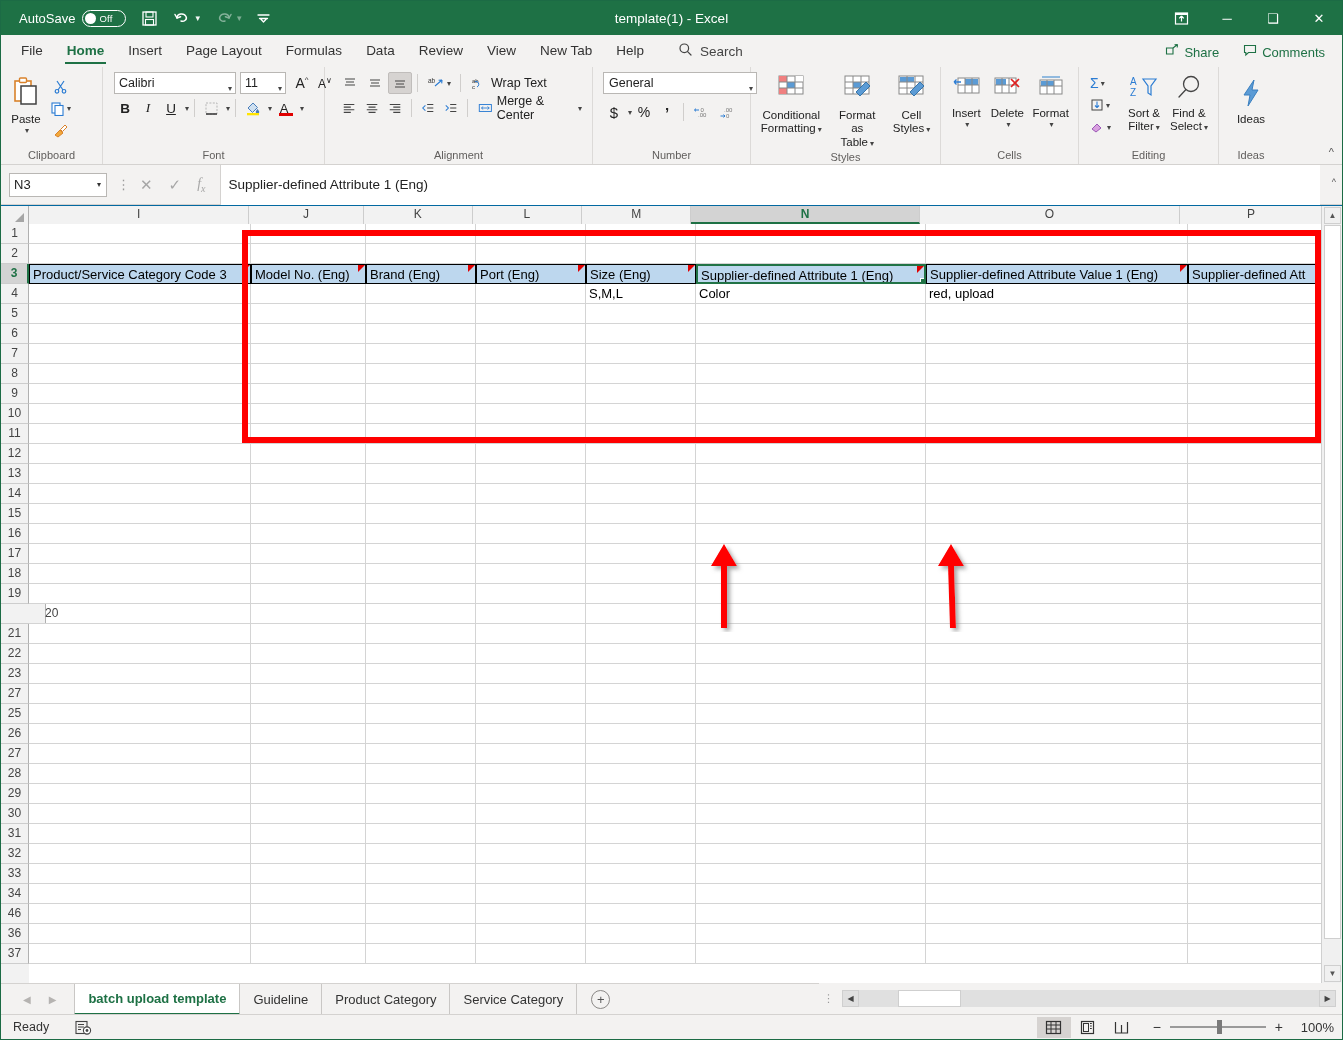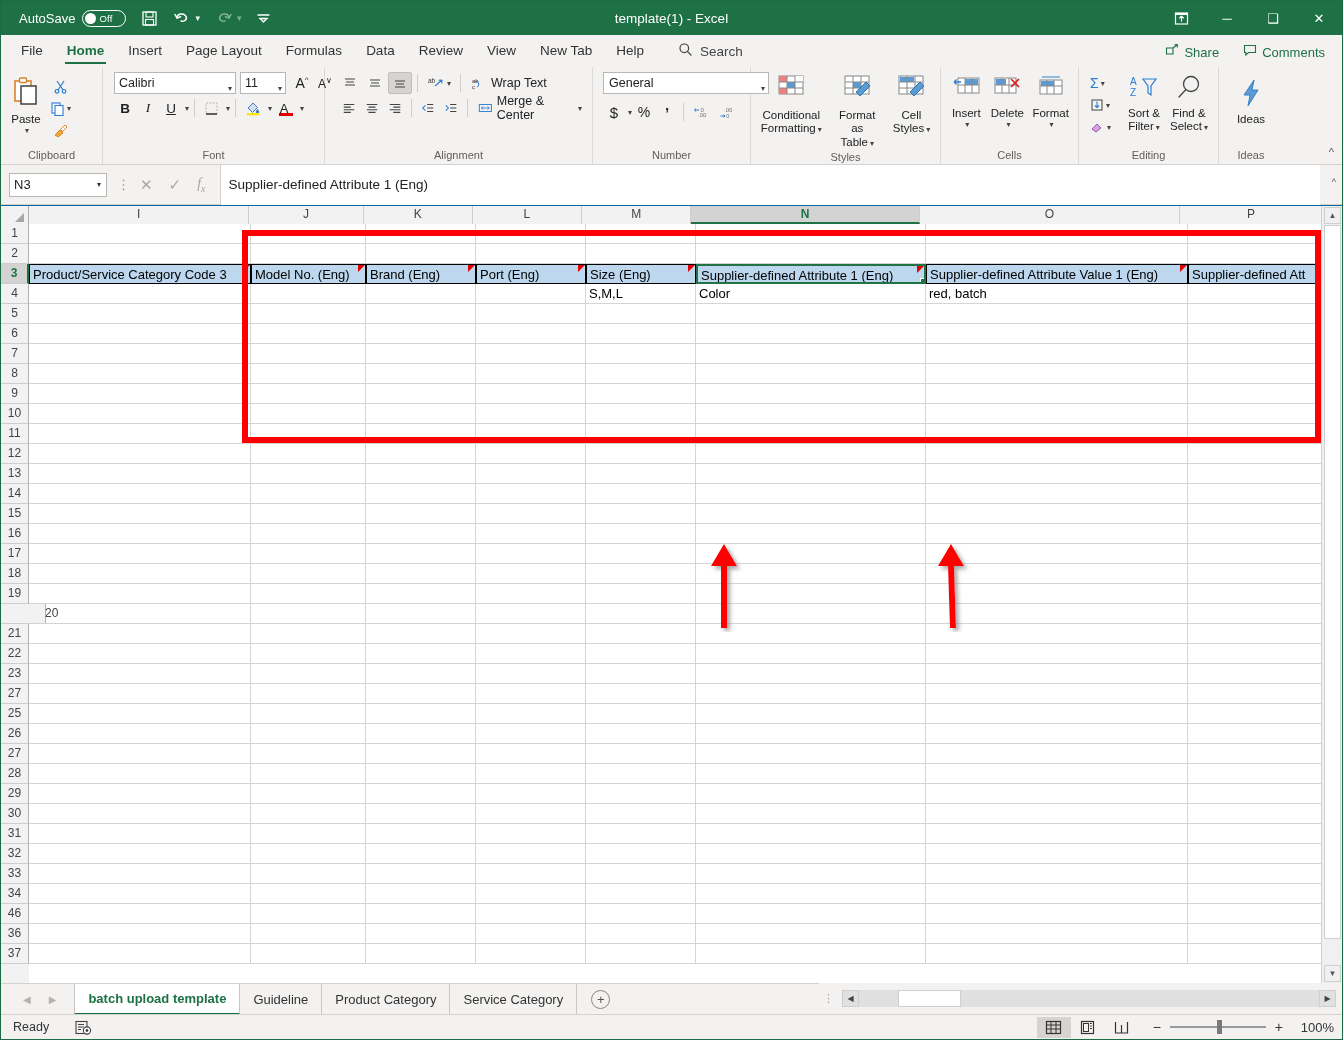--- a/index.html
+++ b/index.html
@@ -118,21 +118,21 @@
     font-size: 12.5px; color: #222; padding: 0 14px 0 4px; line-height: 20px;
     position: relative;
   }
   .fontsize {
     width: 46px; height: 22px; background: #fff; border: 1px solid #b9b7b4;
     font-size: 12.5px; color: #222; padding: 0 14px 0 4px; line-height: 20px;
     position: relative;
   }
   .cbcaret { position: absolute; right: 3px; top: 6px; font-size: 8px; color: #444; }
   .numfmt {
-    width: 166px; height: 22px; background: #fff; border: 1px solid #b9b7b4;
+    width: 154px; height: 22px; background: #fff; border: 1px solid #b9b7b4;
     font-size: 12.5px; color: #222; padding: 0 16px 0 5px; line-height: 20px;
     position: relative;
   }
 
   .row1 { display: flex; align-items: center; gap: 1px; margin-bottom: 3px; }
   .row2 { display: flex; align-items: center; gap: 1px; }
   .stack { display: flex; flex-direction: column; }
 
   
   .fbar {
@@ -868,21 +868,21 @@
           <div class="gc hdr" style="width: 262px;"><span>Supplier-defined Attribute Value 1 (Eng)</span></div>
           <div class="gc hdr" style="width: 144px;"><span>Supplier-defined Att</span></div>
         </div>
         <div class="grow" style="top: 60px;">
           <div class="gc" style="width: 222px;"></div>
           <div class="gc" style="width: 115px;"></div>
           <div class="gc" style="width: 110px;"></div>
           <div class="gc" style="width: 110px;"></div>
           <div class="gc" style="width: 110px;"><span>S,M,L</span></div>
           <div class="gc" style="width: 230px;"><span>Color</span></div>
-          <div class="gc" style="width: 262px;"><span>red, batch</span></div>
+          <div class="gc" style="width: 262px;"><span>red, upload</span></div>
           <div class="gc" style="width: 144px;"></div>
         </div>
         <div class="grow" style="top: 80px;">
           <div class="gc" style="width: 222px;"></div>
           <div class="gc" style="width: 115px;"></div>
           <div class="gc" style="width: 110px;"></div>
           <div class="gc" style="width: 110px;"></div>
           <div class="gc" style="width: 110px;"></div>
           <div class="gc" style="width: 230px;"></div>
           <div class="gc" style="width: 262px;"></div>

